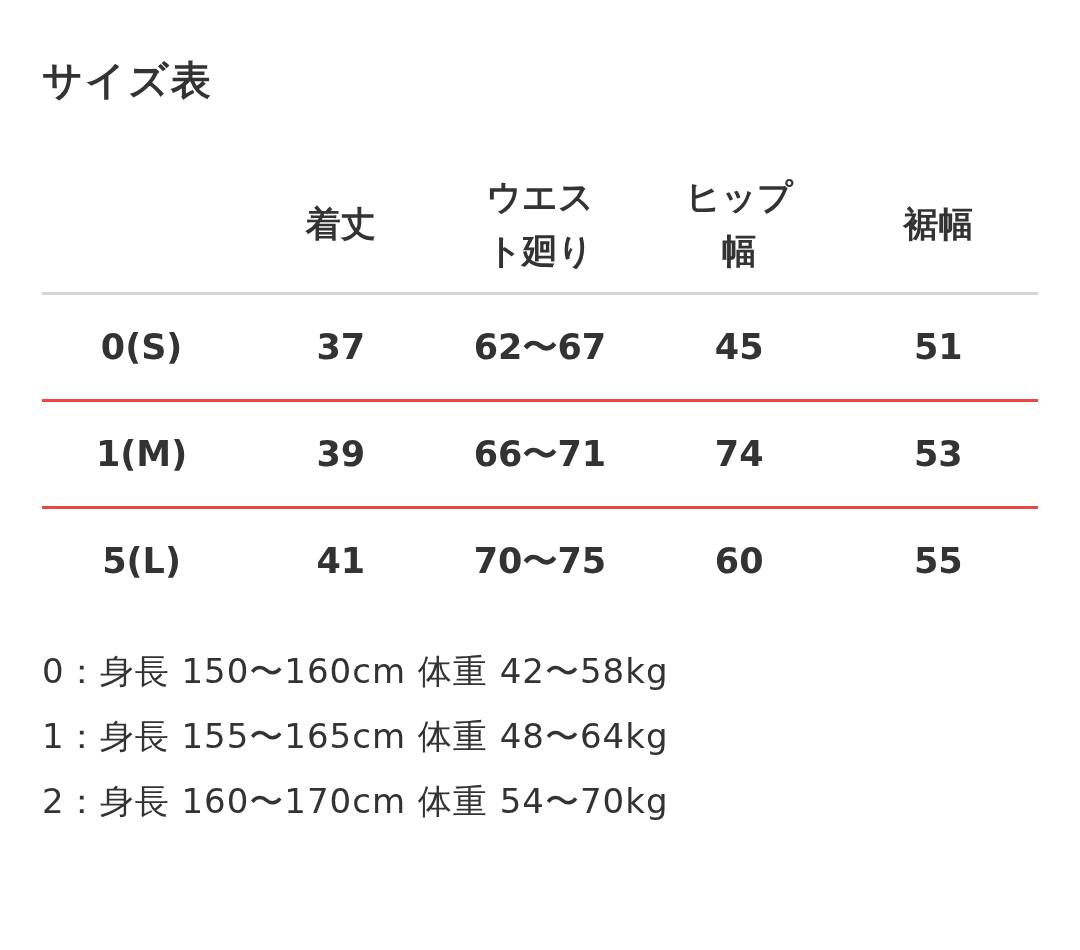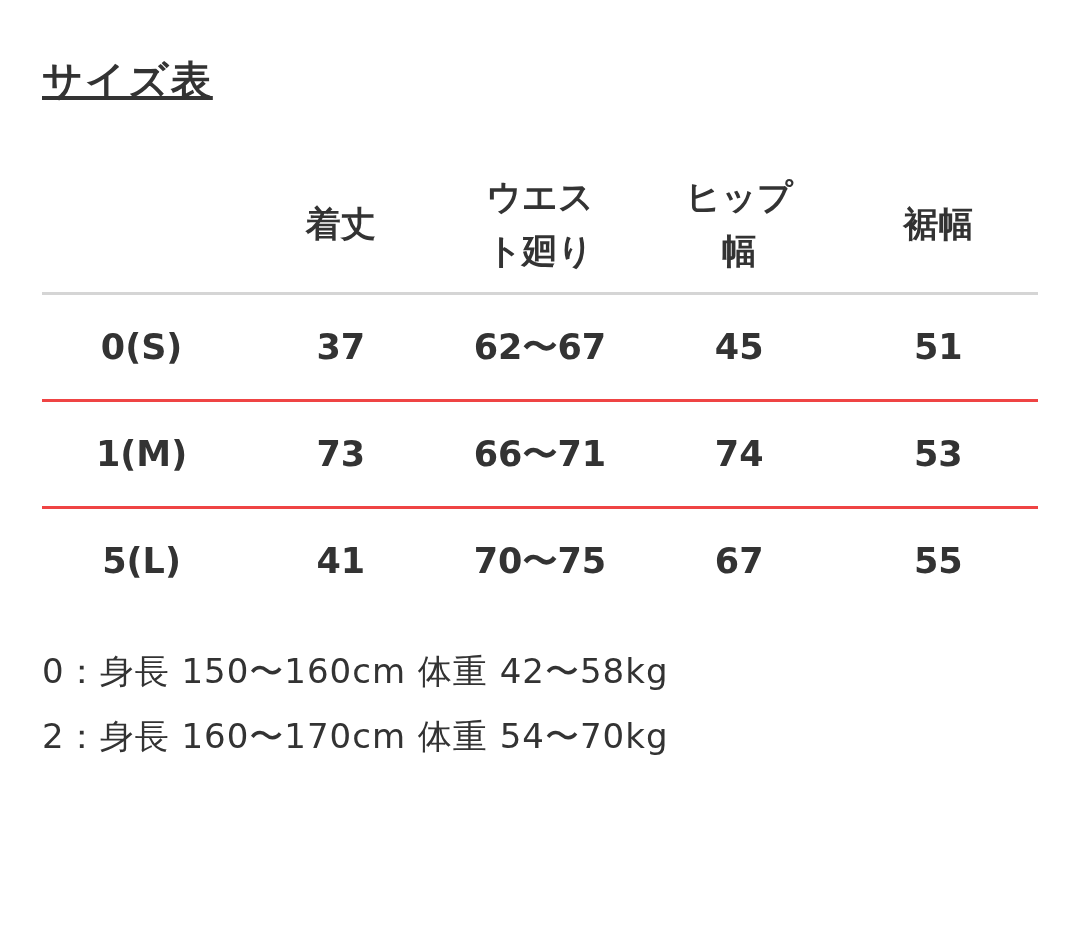--- a/index.html
+++ b/index.html
@@ -18,21 +18,20 @@
     color: #333333;
     overflow: hidden;
   }
   .page-title {
     margin: 0;
     font-size: 40px;
     line-height: 48px;
     font-weight: bold;
     letter-spacing: 2px;
     color: #333333;
-    text-decoration: underline;
   }
   table.size-table {
     width: 996px;
     margin-top: 52px;
     border-collapse: collapse;
     table-layout: fixed;
   }
   table.size-table th,
   table.size-table td {
     text-align: center;
@@ -95,33 +94,34 @@
     <tbody>
       <tr class="with-divider">
         <th>0(S)</th>
         <td>37</td>
         <td>62〜67</td>
         <td>45</td>
         <td>51</td>
       </tr>
       <tr class="with-divider">
         <th>1(M)</th>
-        <td>73</td>
+        <td>39</td>
         <td>66〜71</td>
         <td>74</td>
         <td>53</td>
       </tr>
       <tr>
         <th>5(L)</th>
         <td>41</td>
         <td>70〜75</td>
-        <td>67</td>
+        <td>60</td>
         <td>55</td>
       </tr>
     </tbody>
   </table>
 
   <div class="fit-guide">
     <p>0：身長 150〜160cm 体重 42〜58kg</p>
+    <p>1：身長 155〜165cm 体重 48〜64kg</p>
     <p>2：身長 160〜170cm 体重 54〜70kg</p>
   </div>
 
 </div>
 
 </body></html>

